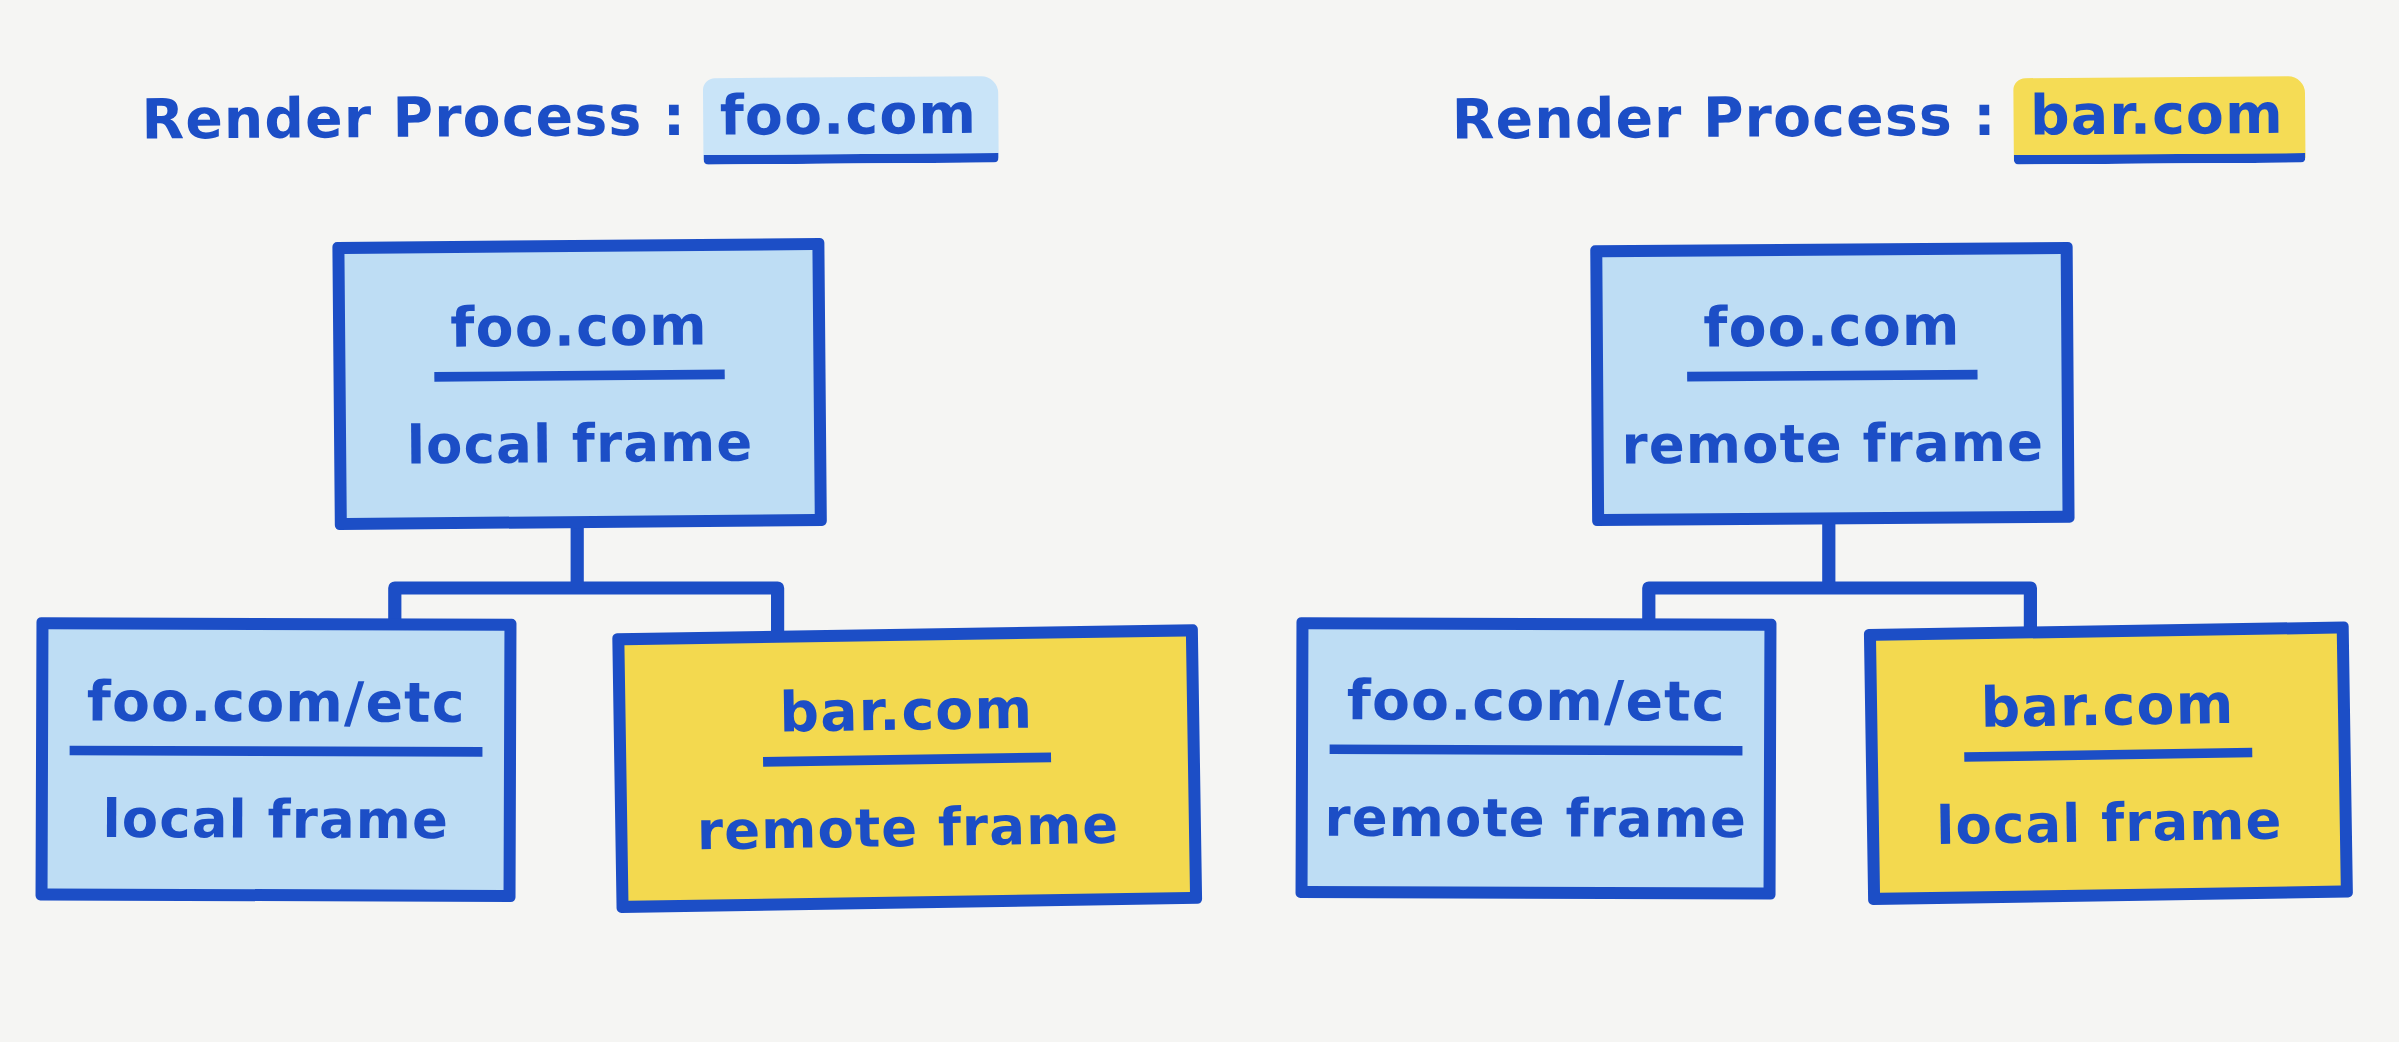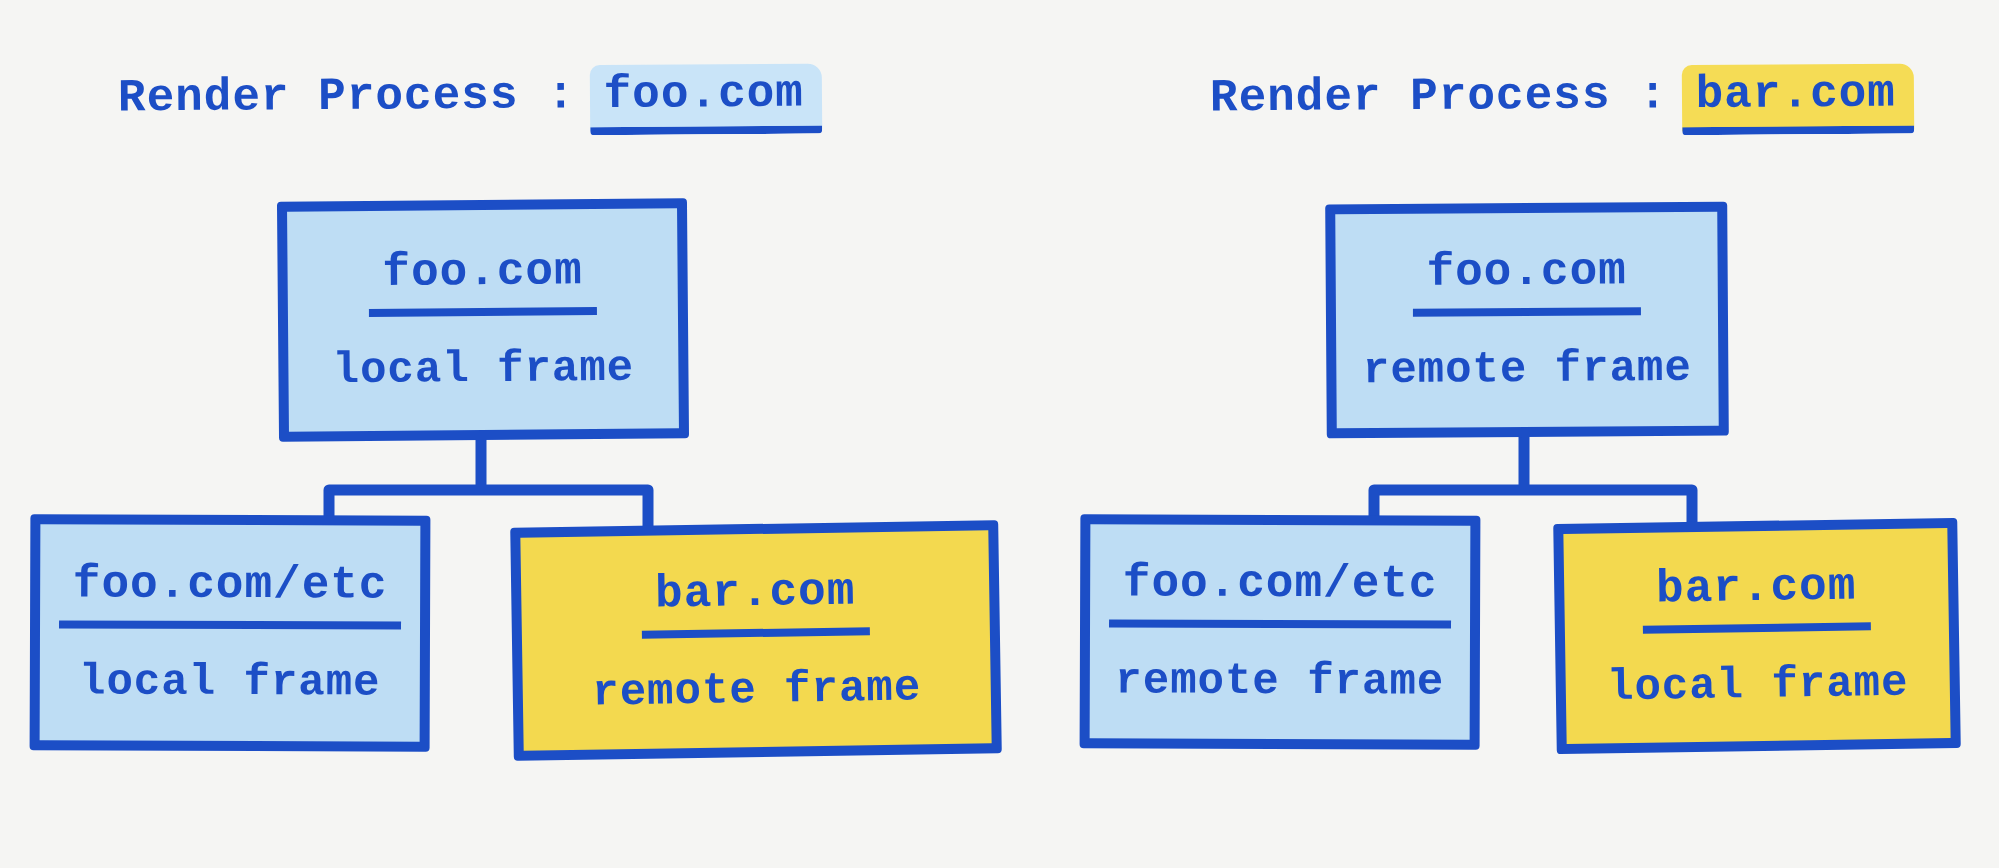--- a/index.html
+++ b/index.html
@@ -11,21 +11,20 @@
     --background:#F5F5F3;
   }
   html,body{margin:0;padding:0;}
   body{background:var(--background);font-family:"DejaVu Sans", sans-serif;}
   .canvas{
     position:relative;
     width:1999px;
     height:868px;
     background:var(--background);
     overflow:hidden;
-    font-family:Liberation Mono, monospace;
   }
   .connectors{
     position:absolute;
     left:0;top:0;
     pointer-events:none;
   }
   .title{
     position:absolute;
     color:var(--ink);
     font-size:46px;

